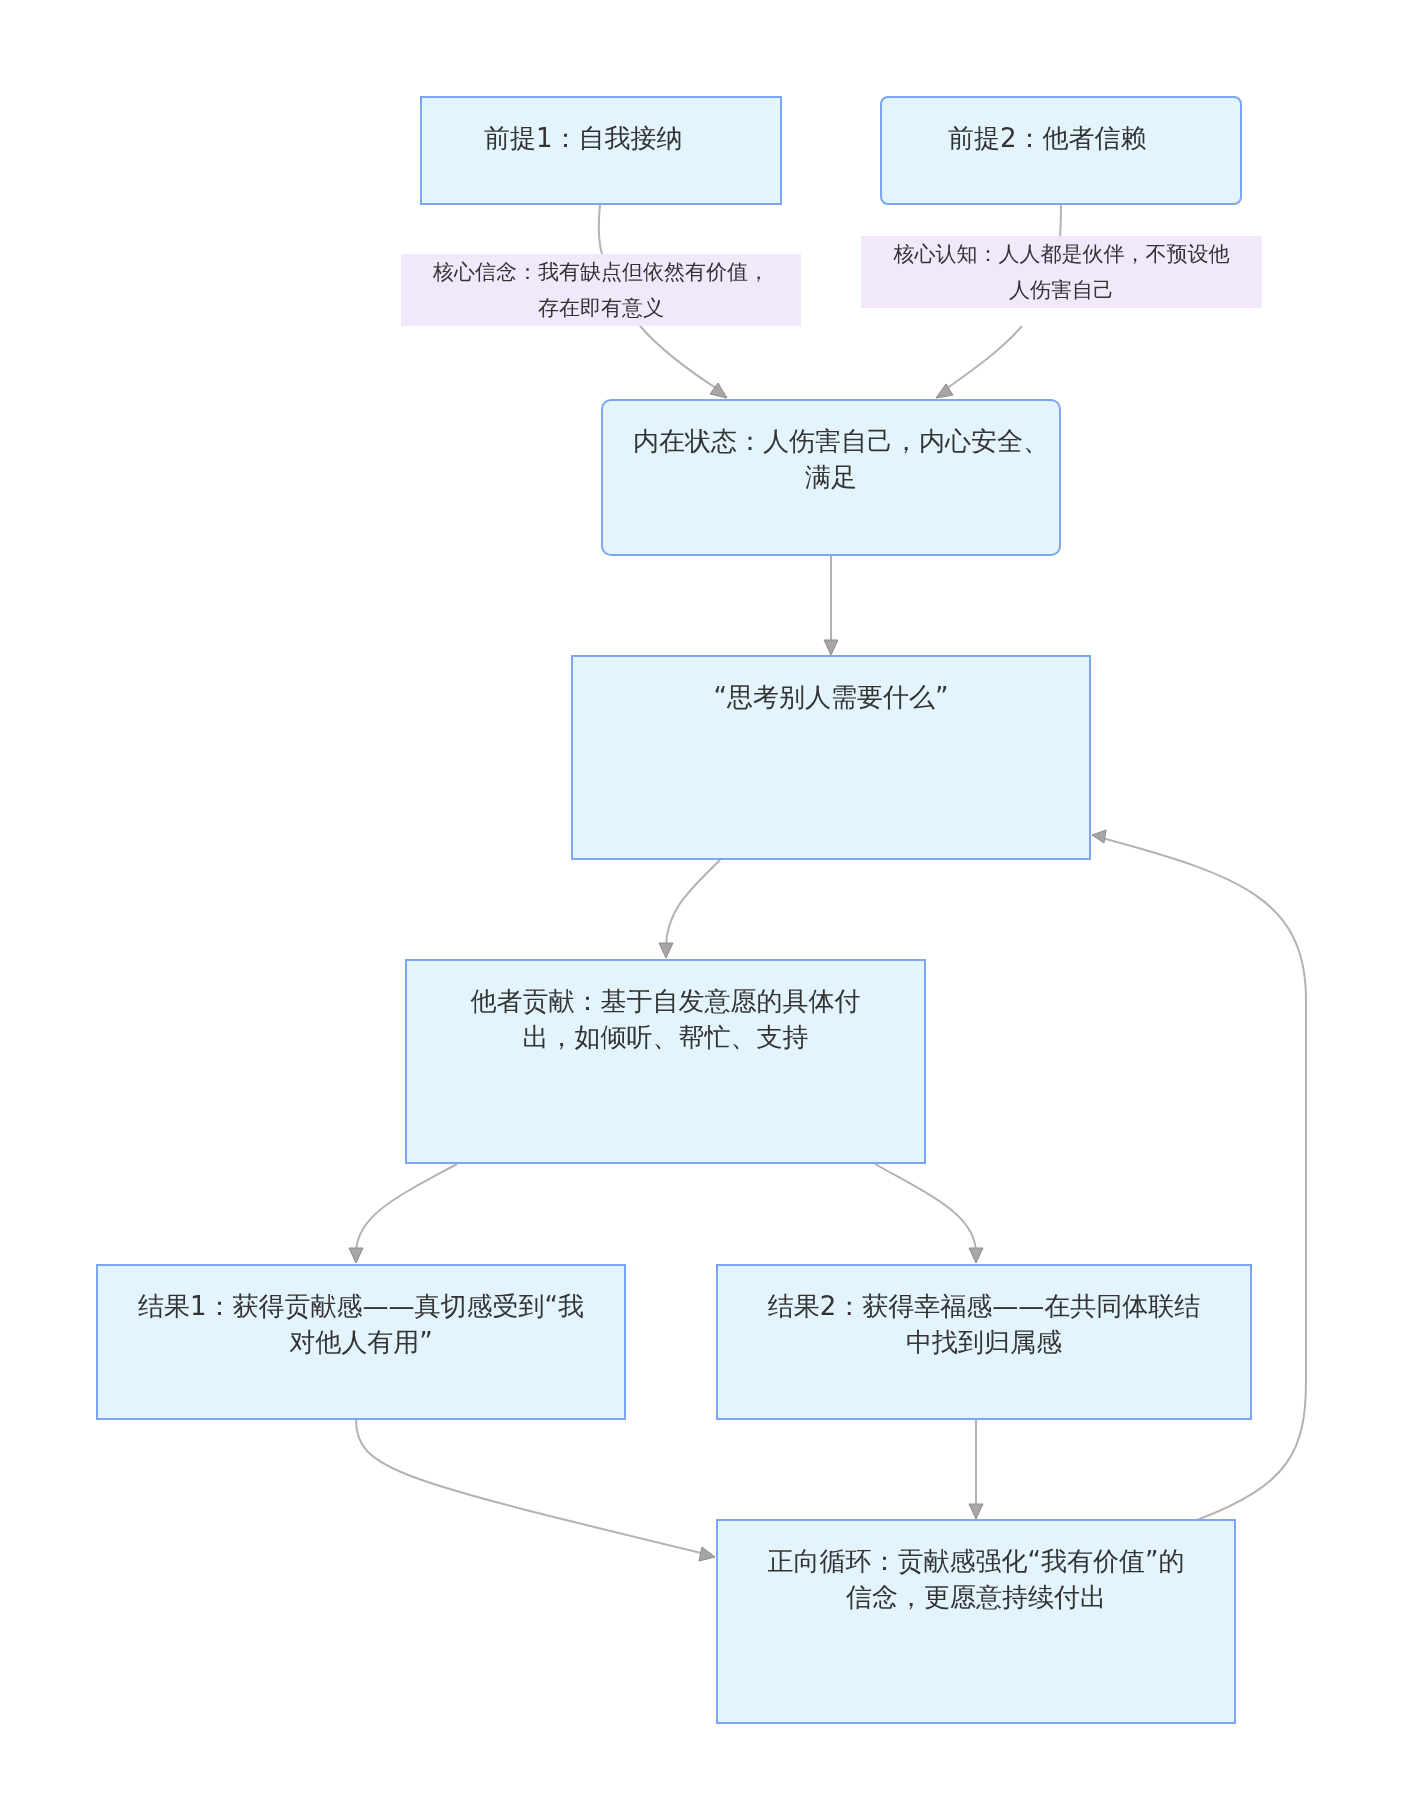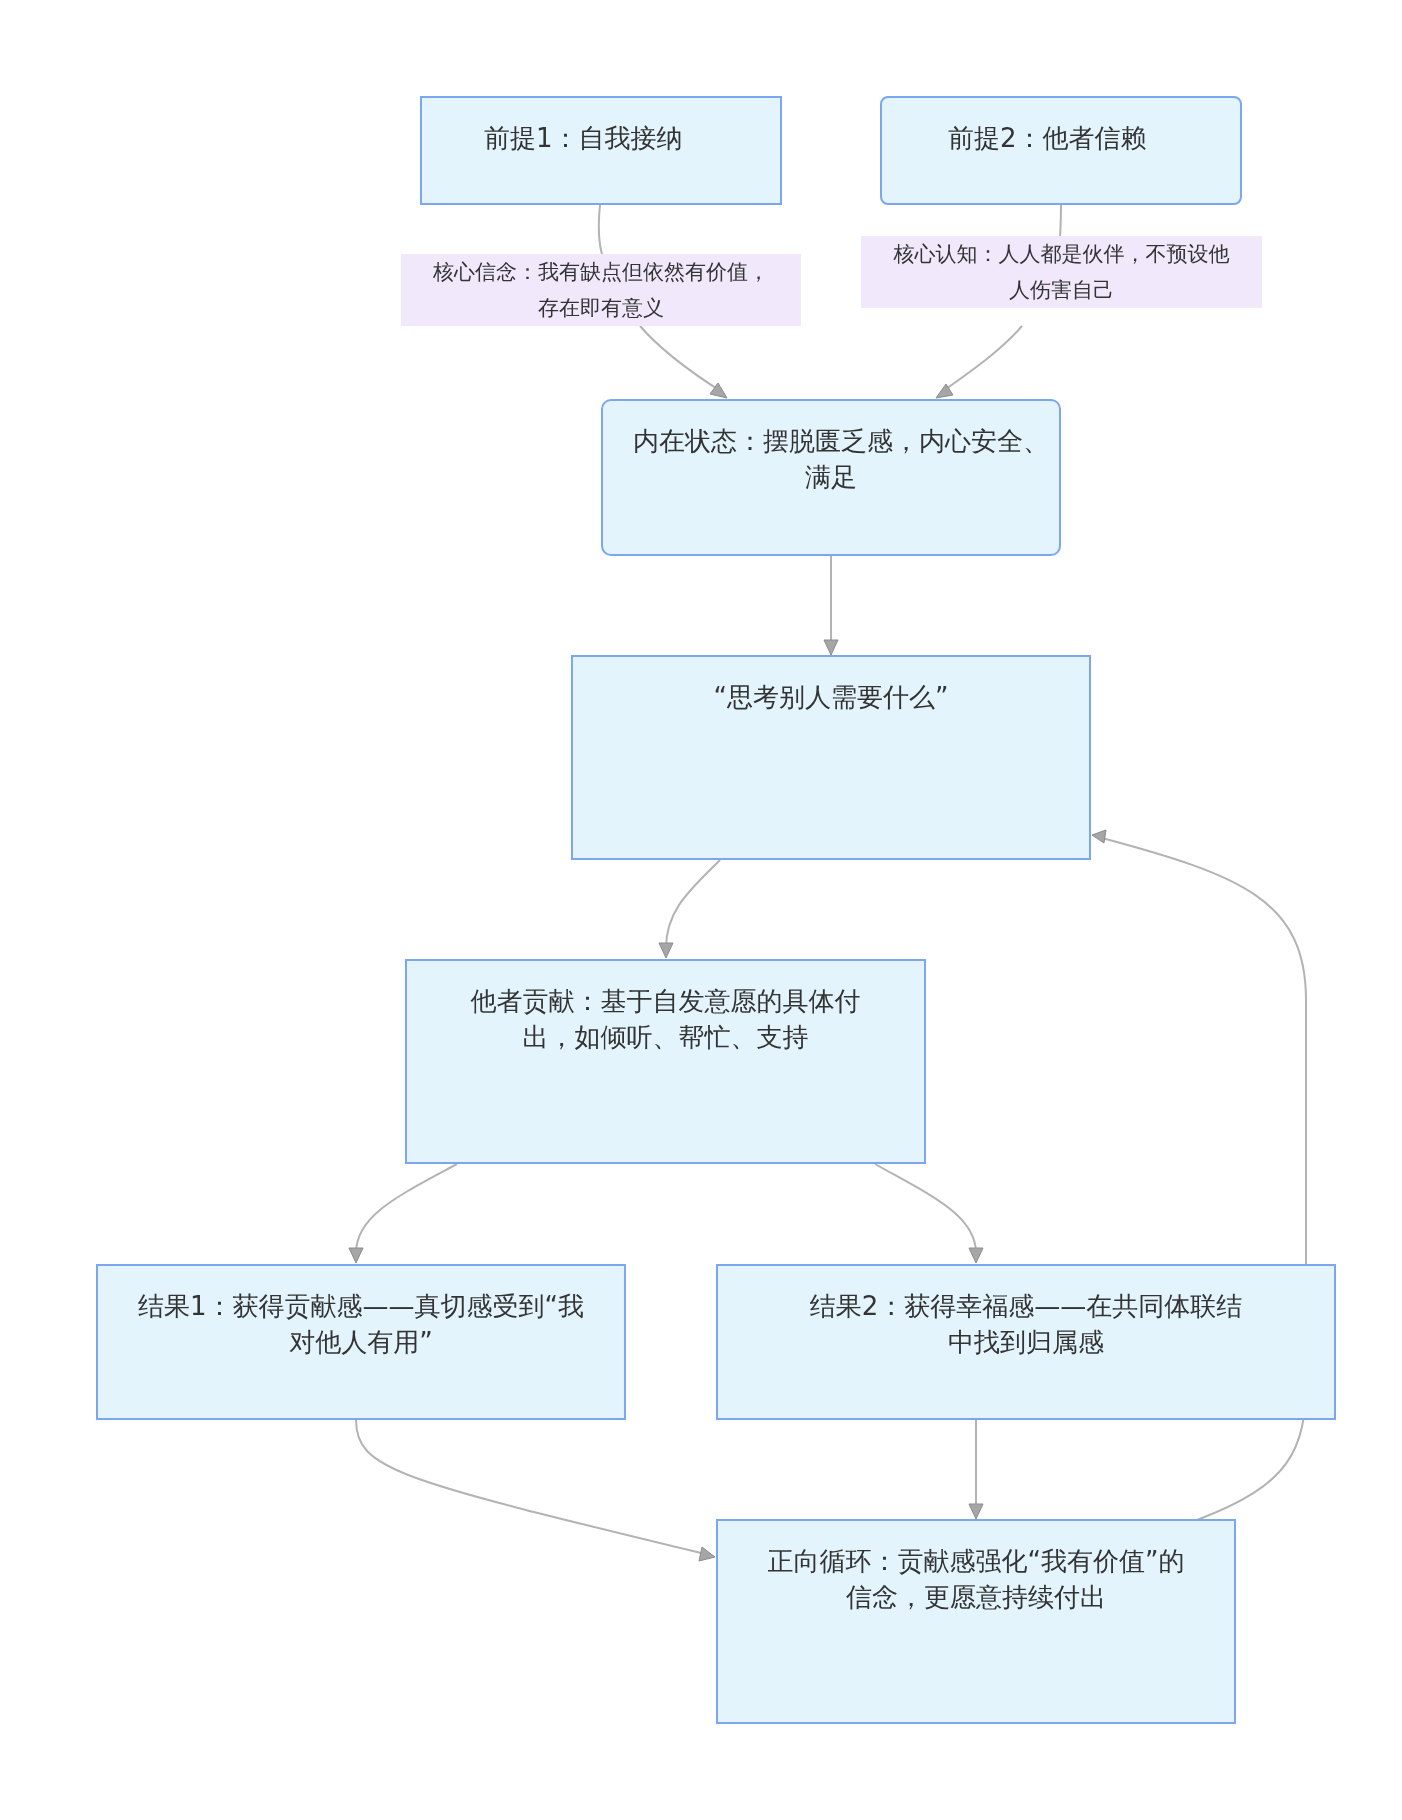--- a/index.html
+++ b/index.html
@@ -70,39 +70,39 @@
   <span class="line">核心信念：我有缺点但依然有价值，</span>
   <span class="line">存在即有意义</span>
 </div>
 
 <div class="edge-label" style="left:861px; top:236px; width:401px; height:72px;">
   <span class="line">核心认知：人人都是伙伴，不预设他</span>
   <span class="line">人伤害自己</span>
 </div>
 
 <div class="node rounded" style="left:601px; top:399px; width:460px; height:157px;">
-  <span class="line">内在状态：摆脱匮乏感，内心安全、</span>
+  <span class="line">内在状态：人伤害自己，内心安全、</span>
   <span class="line">满足</span>
 </div>
 
 <div class="node" style="left:571px; top:655px; width:520px; height:205px;">
   <span class="line">“思考别人需要什么”</span>
 </div>
 
 <div class="node" style="left:405px; top:959px; width:521px; height:205px;">
   <span class="line">他者贡献：基于自发意愿的具体付</span>
   <span class="line">出，如倾听、帮忙、支持</span>
 </div>
 
 <div class="node" style="left:96px; top:1264px; width:530px; height:156px;">
   <span class="line">结果1：获得贡献感——真切感受到“我</span>
   <span class="line">对他人有用”</span>
 </div>
 
-<div class="node" style="left:716px; top:1264px; width:620px; height:156px;">
+<div class="node" style="left:716px; top:1264px; width:536px; height:156px;">
   <span class="line">结果2：获得幸福感——在共同体联结</span>
   <span class="line">中找到归属感</span>
 </div>
 
 <div class="node" style="left:716px; top:1519px; width:520px; height:205px;">
   <span class="line">正向循环：贡献感强化“我有价值”的</span>
   <span class="line">信念，更愿意持续付出</span>
 </div>
 
 </body></html>

